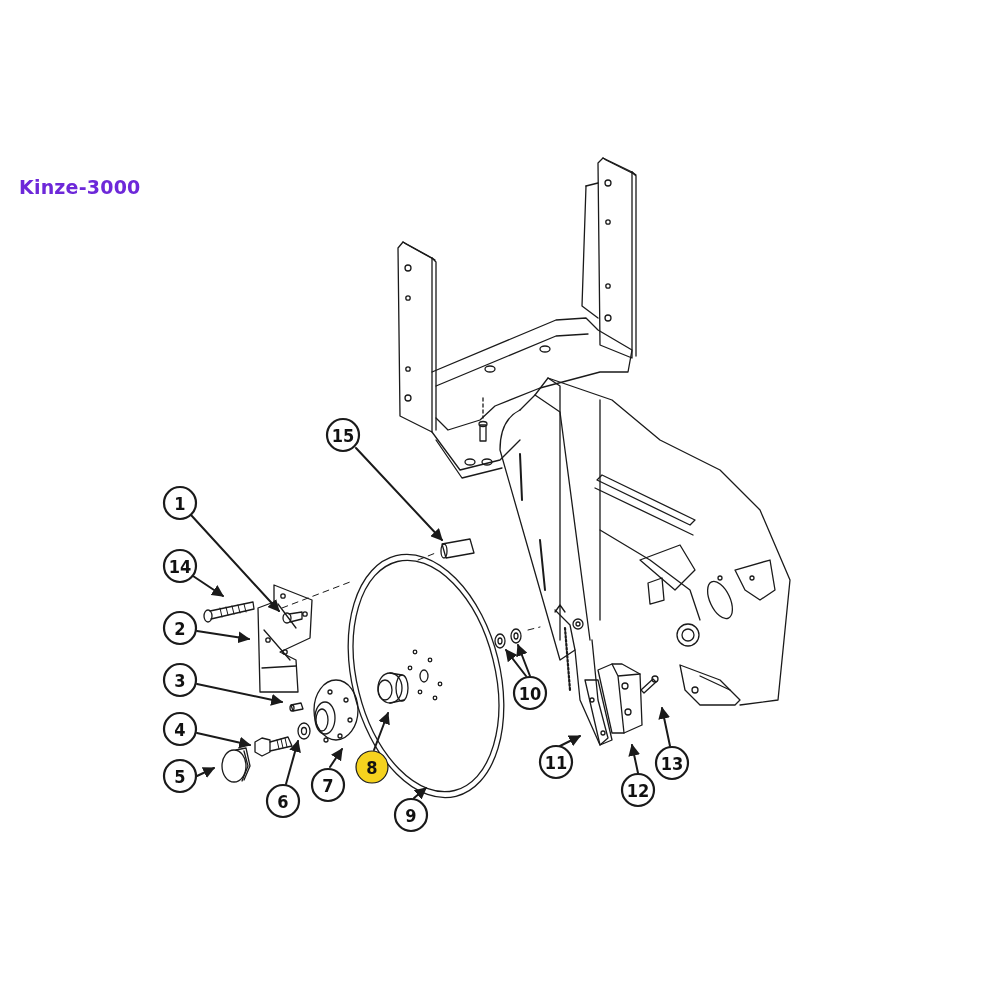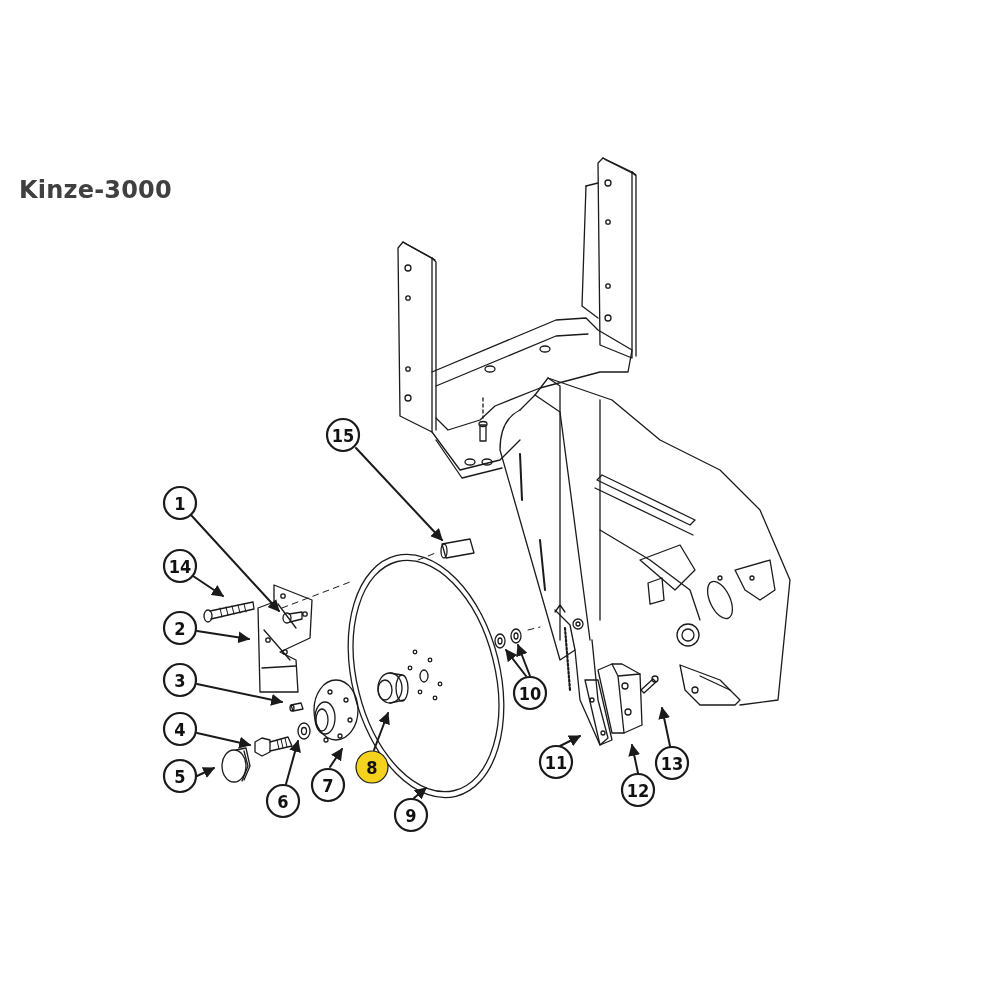--- a/index.html
+++ b/index.html
@@ -1,17 +1,17 @@
 <!DOCTYPE html>
 <html><head>
 <meta charset="utf-8">
 <style>
   html, body { margin:0; padding:0; background:#ffffff; }
   body { width:1000px; height:1000px; position:relative; overflow:hidden; font-family:"DejaVu Sans", sans-serif; }
-  .title { position:absolute; left:19px; top:176px; font-family:"DejaVu Sans", sans-serif; font-weight:bold; font-size:24px; color:#404040; letter-spacing:0.2px; }
+  .title { position:absolute; left:19px; top:176px; font-family:"DejaVu Sans", sans-serif; font-weight:bold; font-size:19px; color:#6d28d9; letter-spacing:0.2px; }
   svg.diagram { position:absolute; left:0; top:0; }
   .callout-label { font-family:"DejaVu Sans Condensed","DejaVu Sans", sans-serif; font-size:18px; font-weight:bold; fill:#111; }
 </style>
 </head>
 <body>
 
 <div class="title">Kinze-3000</div>
 
 <svg class="diagram" width="1000" height="1000" viewBox="0 0 1000 1000" xmlns="http://www.w3.org/2000/svg">
   <defs>

